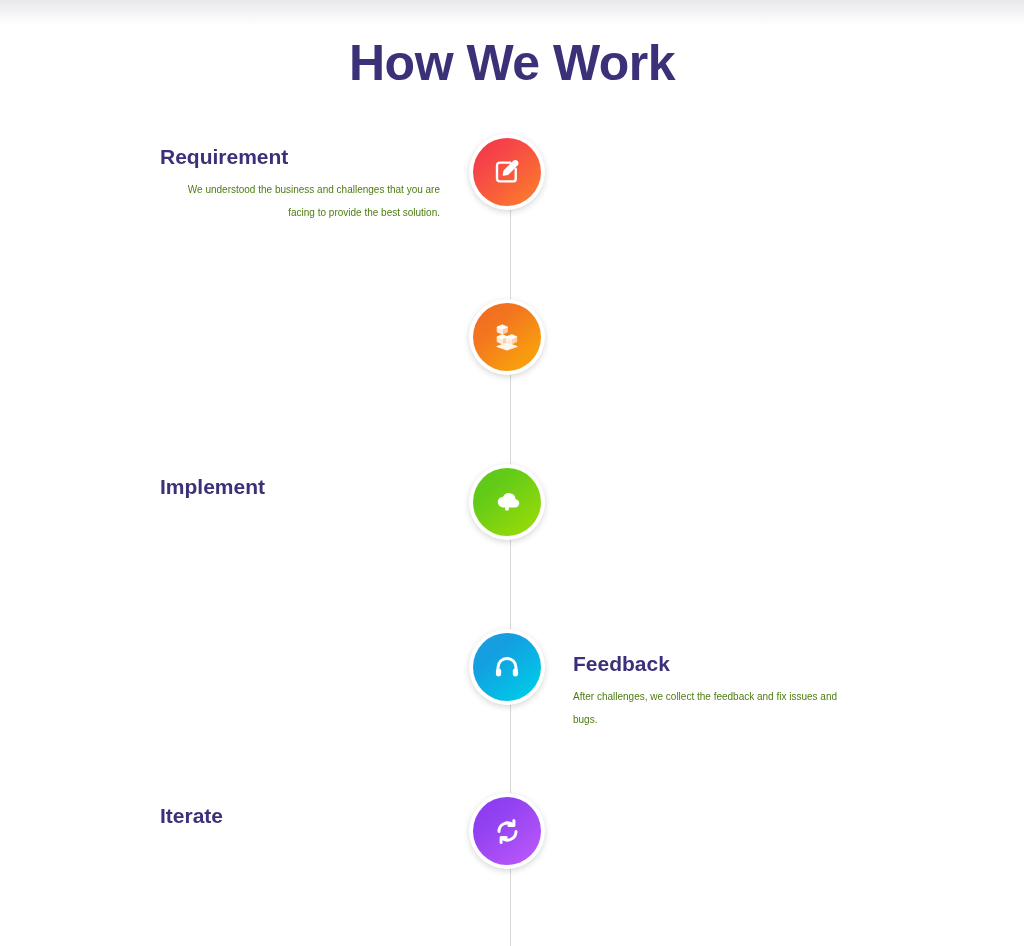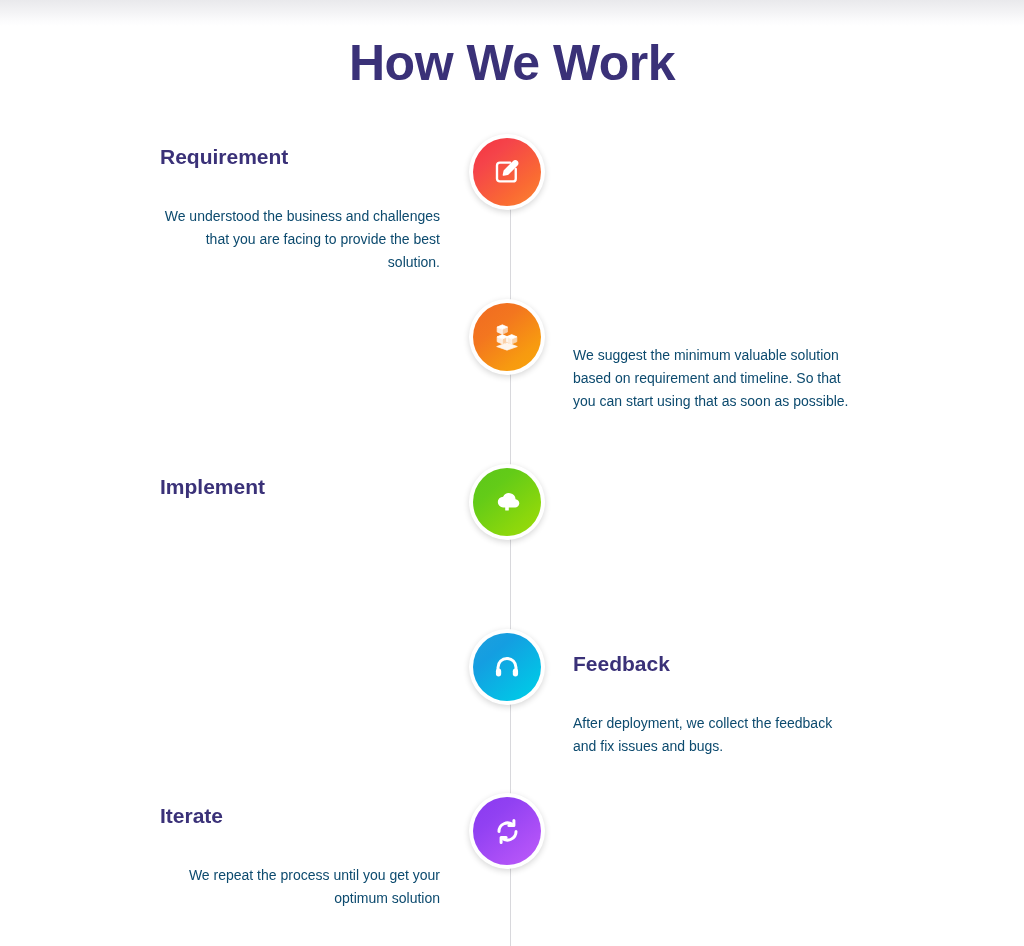--- a/index.html
+++ b/index.html
@@ -119,24 +119,23 @@
     font-weight: bold;
     color: #3a3178;
     margin-bottom: 8px;
     white-space: nowrap;
   }
 
   .panel.left .step-title  { text-align: left; }
   .panel.right .step-title { text-align: left; }
 
   .step-desc {
-    font-size: 14px;
+    font-size: 10px;
     line-height: 23px;
-    color: #0c4a6e;
-    margin-top: 35px;
+    color: #4d7c0f;
   }
 </style>
 </head>
 <body>
 
 <div class="page">
 
   <div class="top-fade"></div>
 
   <h1 class="page-title">How We Work</h1>
@@ -157,21 +156,20 @@
               <path d="M14.5 4.5H6.2A2.2 2.2 0 0 0 4 6.7v10.6a2.2 2.2 0 0 0 2.2 2.2h10.6a2.2 2.2 0 0 0 2.2-2.2V9.6"></path>
               <path d="M17.3 3.6a1.9 1.9 0 0 1 2.7 2.7l-7.4 7.4-3.4.7.7-3.4 7.4-7.4z" fill="#ffffff" stroke="#ffffff" stroke-width="1.3"></path>
             </svg>
           </span>
         </div>
       </div>
     </div>
 
     <div class="step" style="top:169px;">
       <div class="panel right" style="top:10px;">
-        <div class="step-desc">We suggest the minimum valuable solution based on requirement and timeline. So that you can start using that as soon as possible.</div>
       </div>
       <div class="node">
         <div class="node-disc disc-des">
           <span>
             <svg width="30" height="30" viewBox="0 0 32 32" fill="#ffffff" stroke="#ffffff" stroke-width="0.8" stroke-linejoin="round">
 
               <path d="M11 3 L16.5 5.4 L11 7.8 L5.5 5.4 Z"></path>
               <path d="M5.5 5.4 L11 7.8 L11 13 L5.5 10.6 Z" opacity="0.85"></path>
               <path d="M16.5 5.4 L16.5 10.6 L11 13 L11 7.8 Z" opacity="0.62"></path>
 
@@ -203,39 +201,38 @@
               <path d="M16 11.6l4.3 5.2h-8.6z"></path>
             </svg>
           </span>
         </div>
       </div>
     </div>
 
     <div class="step" style="top:499px;">
       <div class="panel right" style="top:22px;">
         <div class="step-title">Feedback</div>
-        <div class="step-desc">After deployment, we collect the feedback and fix issues and bugs.</div>
+        <div class="step-desc">After challenges, we collect the feedback and fix issues and bugs.</div>
       </div>
       <div class="node">
         <div class="node-disc disc-fee">
           <span>
             <svg width="30" height="30" viewBox="0 0 32 32" fill="none">
               <path d="M6.4 20.5v-4.1a9.6 9.6 0 0 1 19.2 0v4.1" stroke="#ffffff" stroke-width="3.2" stroke-linecap="round"></path>
               <rect x="4.2" y="17.6" width="5.6" height="8.4" rx="2.8" fill="#ffffff"></rect>
               <rect x="22.2" y="17.6" width="5.6" height="8.4" rx="2.8" fill="#ffffff"></rect>
             </svg>
           </span>
         </div>
       </div>
     </div>
 
     <div class="step" style="top:663px;">
       <div class="panel left" style="top:10px;">
         <div class="step-title">Iterate</div>
-        <div class="step-desc">We repeat the process until you get your optimum solution</div>
       </div>
       <div class="node">
         <div class="node-disc disc-ite">
           <span>
             <svg width="31" height="31" viewBox="0 0 32 32" fill="none" stroke="#ffffff" stroke-width="3.1" stroke-linecap="round" stroke-linejoin="round">
               <path d="M7.2 16a8.8 8.8 0 0 1 14.6-6.6"></path>
               <path d="M24.8 16a8.8 8.8 0 0 1-14.6 6.6"></path>
               <path d="M22.6 4.6v5.2h-5.2"></path>
               <path d="M9.4 27.4v-5.2h5.2"></path>
             </svg>

